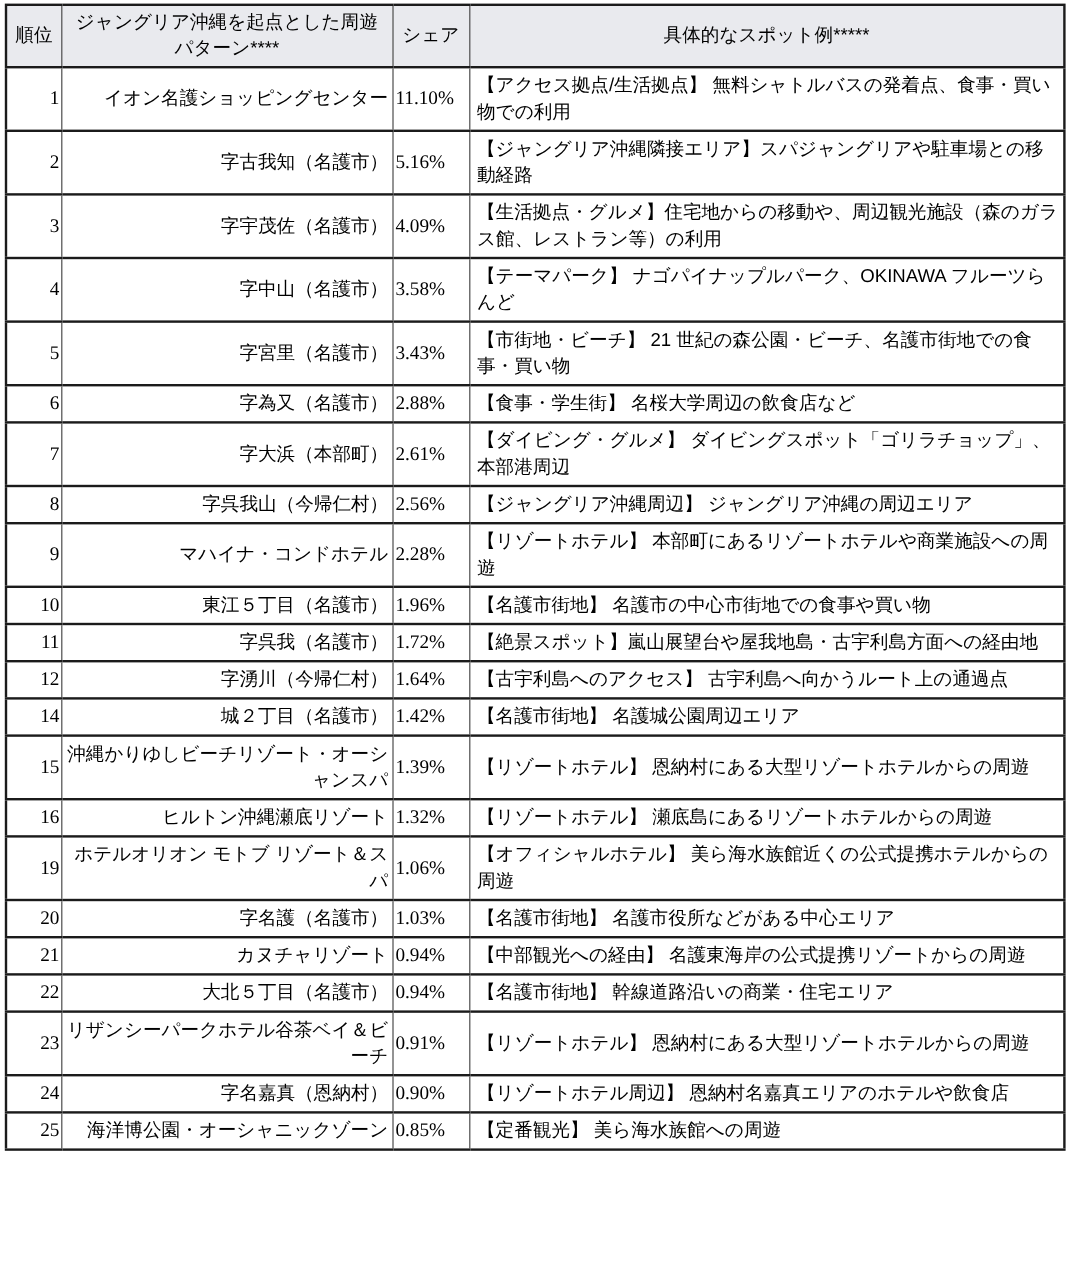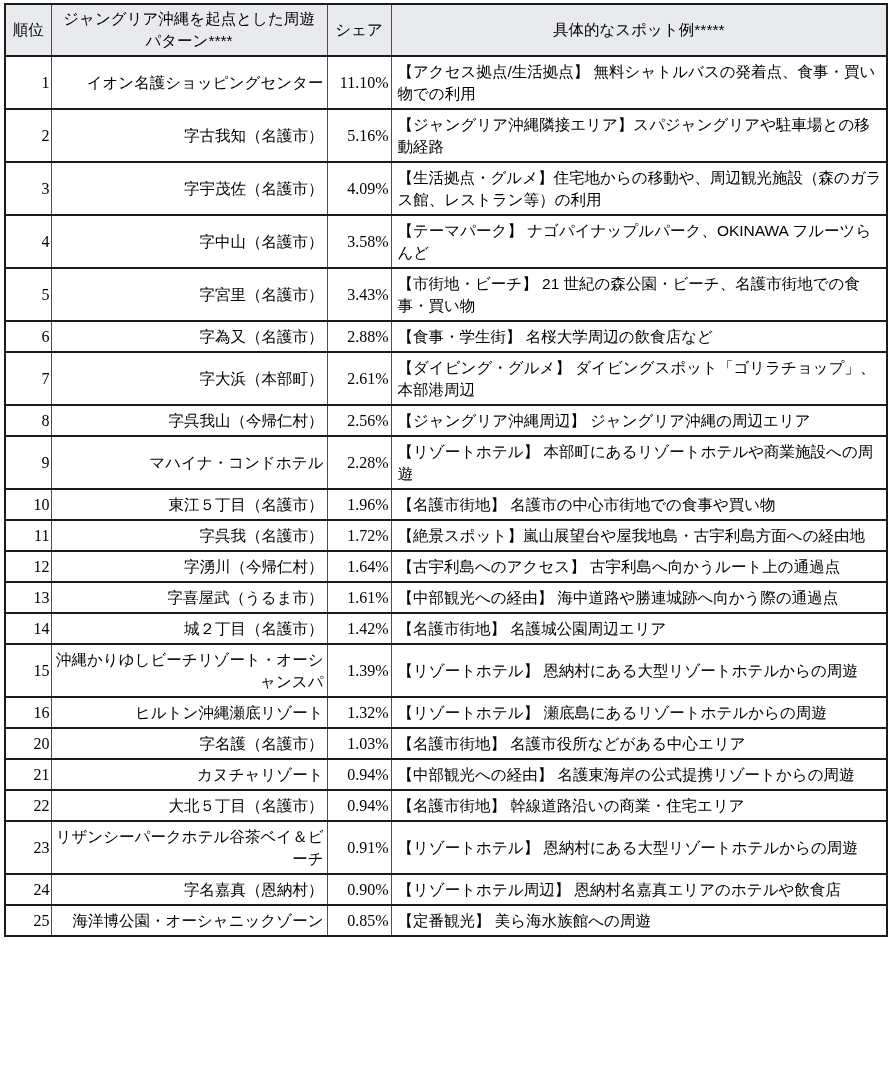--- a/index.html
+++ b/index.html
@@ -52,21 +52,20 @@
     padding-right: 1px;
     font-family: "Liberation Serif", serif;
     font-size: 16px;
   }
   td.pattern-cell {
     text-align: right;
     padding-left: 3px;
     padding-right: 3px;
   }
   td.share-cell {
-    text-align: right;
     padding-right: 2px;
     font-family: "Liberation Serif", serif;
     font-size: 16px;
   }
   td.spot-cell {
     text-align: left;
     padding-left: 6px;
     padding-right: 3px;
   }
 </style>
@@ -156,44 +155,44 @@
           <td class="share-cell">1.72%</td>
           <td class="spot-cell">【絶景スポット】嵐山展望台や屋我地島・古宇利島方面への経由地</td>
         </tr>
         <tr>
           <td class="rank-cell">12</td>
           <td class="pattern-cell">字湧川（今帰仁村）</td>
           <td class="share-cell">1.64%</td>
           <td class="spot-cell">【古宇利島へのアクセス】 古宇利島へ向かうルート上の通過点</td>
         </tr>
         <tr>
-          <td class="rank-cell">13</td>
-          <td class="pattern-cell">字喜屋武（うるま市）</td>
-          <td class="share-cell">1.61%</td>
-          <td class="spot-cell">【中部観光への経由】 海中道路や勝連城跡へ向かう際の通過点</td>
-        </tr>
-        <tr>
           <td class="rank-cell">14</td>
           <td class="pattern-cell">城２丁目（名護市）</td>
           <td class="share-cell">1.42%</td>
           <td class="spot-cell">【名護市街地】 名護城公園周辺エリア</td>
         </tr>
         <tr>
           <td class="rank-cell">15</td>
           <td class="pattern-cell">沖縄かりゆしビーチリゾート・オーシャンスパ</td>
           <td class="share-cell">1.39%</td>
           <td class="spot-cell">【リゾートホテル】 恩納村にある大型リゾートホテルからの周遊</td>
         </tr>
         <tr>
           <td class="rank-cell">16</td>
           <td class="pattern-cell">ヒルトン沖縄瀬底リゾート</td>
           <td class="share-cell">1.32%</td>
           <td class="spot-cell">【リゾートホテル】 瀬底島にあるリゾートホテルからの周遊</td>
         </tr>
         <tr>
+          <td class="rank-cell">19</td>
+          <td class="pattern-cell">ホテルオリオン モトブ リゾート＆スパ</td>
+          <td class="share-cell">1.06%</td>
+          <td class="spot-cell">【オフィシャルホテル】 美ら海水族館近くの公式提携ホテルからの周遊</td>
+        </tr>
+        <tr>
           <td class="rank-cell">20</td>
           <td class="pattern-cell">字名護（名護市）</td>
           <td class="share-cell">1.03%</td>
           <td class="spot-cell">【名護市街地】 名護市役所などがある中心エリア</td>
         </tr>
         <tr>
           <td class="rank-cell">21</td>
           <td class="pattern-cell">カヌチャリゾート</td>
           <td class="share-cell">0.94%</td>
           <td class="spot-cell">【中部観光への経由】 名護東海岸の公式提携リゾートからの周遊</td>

